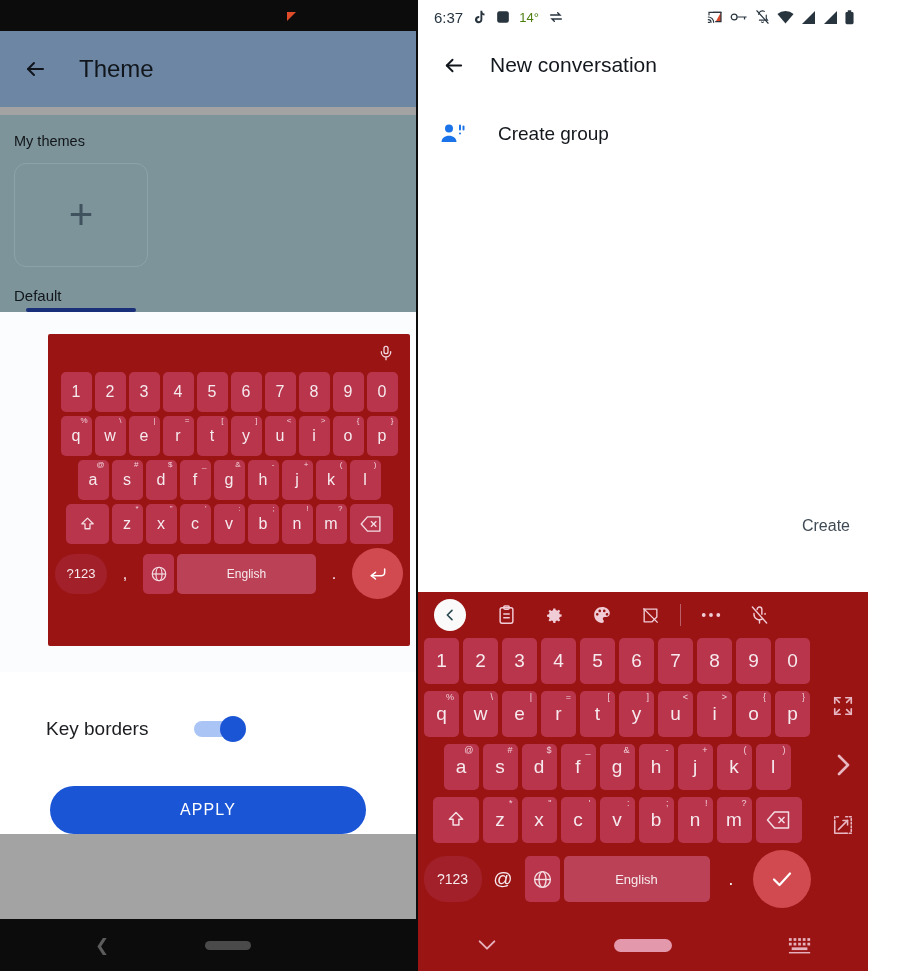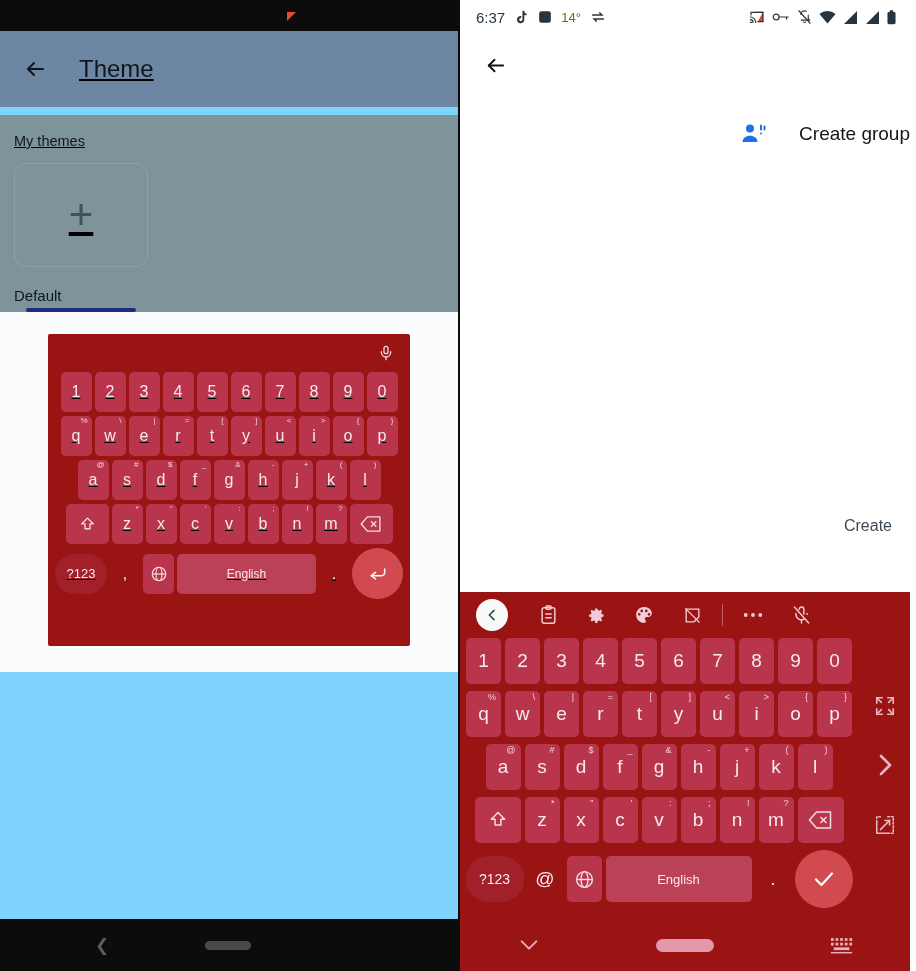--- a/index.html
+++ b/index.html
@@ -7,24 +7,23 @@
     width: 916px; height: 971px;
     background: #ffffff;
     font-family: "Liberation Sans", sans-serif;
     overflow: hidden;
   }
   .screens { position: relative; width: 916px; height: 971px; display: flex; }
 
   
   .left-phone {
     position: relative;
-    width: 458px; height: 971px;
-    background: #7dd3fc;
+    width: 416px; height: 971px;
+    background: #a3a3a3;
     overflow: hidden;
-    text-decoration: underline;
   }
   .l-statusbar {
     height: 31px; background: #0c0c0c; position: relative;
   }
   .l-notif-tri {
     position: absolute; left: 287px; top: 12px;
     width: 0; height: 0;
     border-left: 9px solid #e04b2a;
     border-bottom: 9px solid transparent;
   }
@@ -193,21 +192,21 @@
   .r-to-row {
     height: 62px; display: flex; align-items: center; padding: 0 16px 0 16px;
     border-bottom: 1px solid #e3e6e9;
   }
   .r-to-label { font-size: 17px; color: #1d2227; width: 62px; }
   .r-to-input {
     flex: 1; border: none; outline: none; background: transparent;
     font-size: 17px; color: #3f474f; font-family: "Liberation Sans", sans-serif;
   }
   .r-dialpad { width: 30px; display: flex; align-items: center; justify-content: center; }
-  .r-create-group { height: 76px; display: flex; align-items: center; padding-left: 22px; justify-content: flex-end; }
+  .r-create-group { height: 76px; display: flex; align-items: center; padding-left: 22px; }
   .r-cg-icon { width: 36px; color: #1a73e8; display: flex; align-items: center; }
   .r-cg-label { margin-left: 22px; font-size: 19px; color: #14181d; }
   .r-top-contacts {
     padding: 8px 0 0 18px; font-size: 14px; font-weight: 700; color: #121619;
   }
   .r-mobile {
     position: absolute; right: 18px; top: 517px;
     font-size: 16px; color: #3f4a54;
   }
   svg { display: block; }
@@ -430,20 +429,32 @@
           <div class="key enter kenter">
             <svg width="20" height="20" viewBox="0 0 24 24" fill="none" stroke="#ffffff" stroke-width="1.8" stroke-linecap="round" stroke-linejoin="round">
                 <polyline points="9 10 4 14 9 18"></polyline>
                 <path d="M4 14h12a4 4 0 0 0 4-4V6"></path>
               </svg>
           </div>
         </div>
       </div>
     </div>
 
+    <div class="l-white-area">
+      <div class="l-row-setting">
+        <div class="l-row-label">Key borders</div>
+        <div class="toggle">
+          <div class="toggle-track"></div>
+          <div class="toggle-knob"></div>
+        </div>
+      </div>
+      <div class="l-apply-wrap">
+        <button class="l-apply-btn">APPLY</button>
+      </div>
+    </div>
 
     <div class="l-navbar">
       <span class="nav-back-chev">❮</span>
       <span class="nav-pill"></span>
       <span class="nav-spacer"></span>
     </div>
   </div>
 
   <div class="right-phone">
 
@@ -513,20 +524,21 @@
       </div>
     </div>
 
     <div class="r-appbar">
       <div class="r-back">
         <svg width="23" height="23" viewBox="0 0 24 24" fill="none" stroke="#10151c" stroke-width="2" stroke-linecap="round" stroke-linejoin="round">
             <line x1="20" y1="12" x2="5" y2="12"></line>
             <polyline points="11 18 5 12 11 6"></polyline>
           </svg>
       </div>
+      <div class="r-title">New conversation</div>
     </div>
 
 
     <div class="r-create-group">
       <div class="r-cg-icon">
         <svg width="28" height="24" viewBox="0 0 28 24" fill="#1a73e8">
           <circle cx="9" cy="6.5" r="4"></circle>
           <path d="M1.5 20c0-4 3.4-6.3 7.5-6.3s7.5 2.3 7.5 6.3z"></path>
           <rect x="19" y="2.5" width="2" height="6" rx="1"></rect>
           <rect x="19" y="10.5" width="2" height="2" rx="1"></rect>

